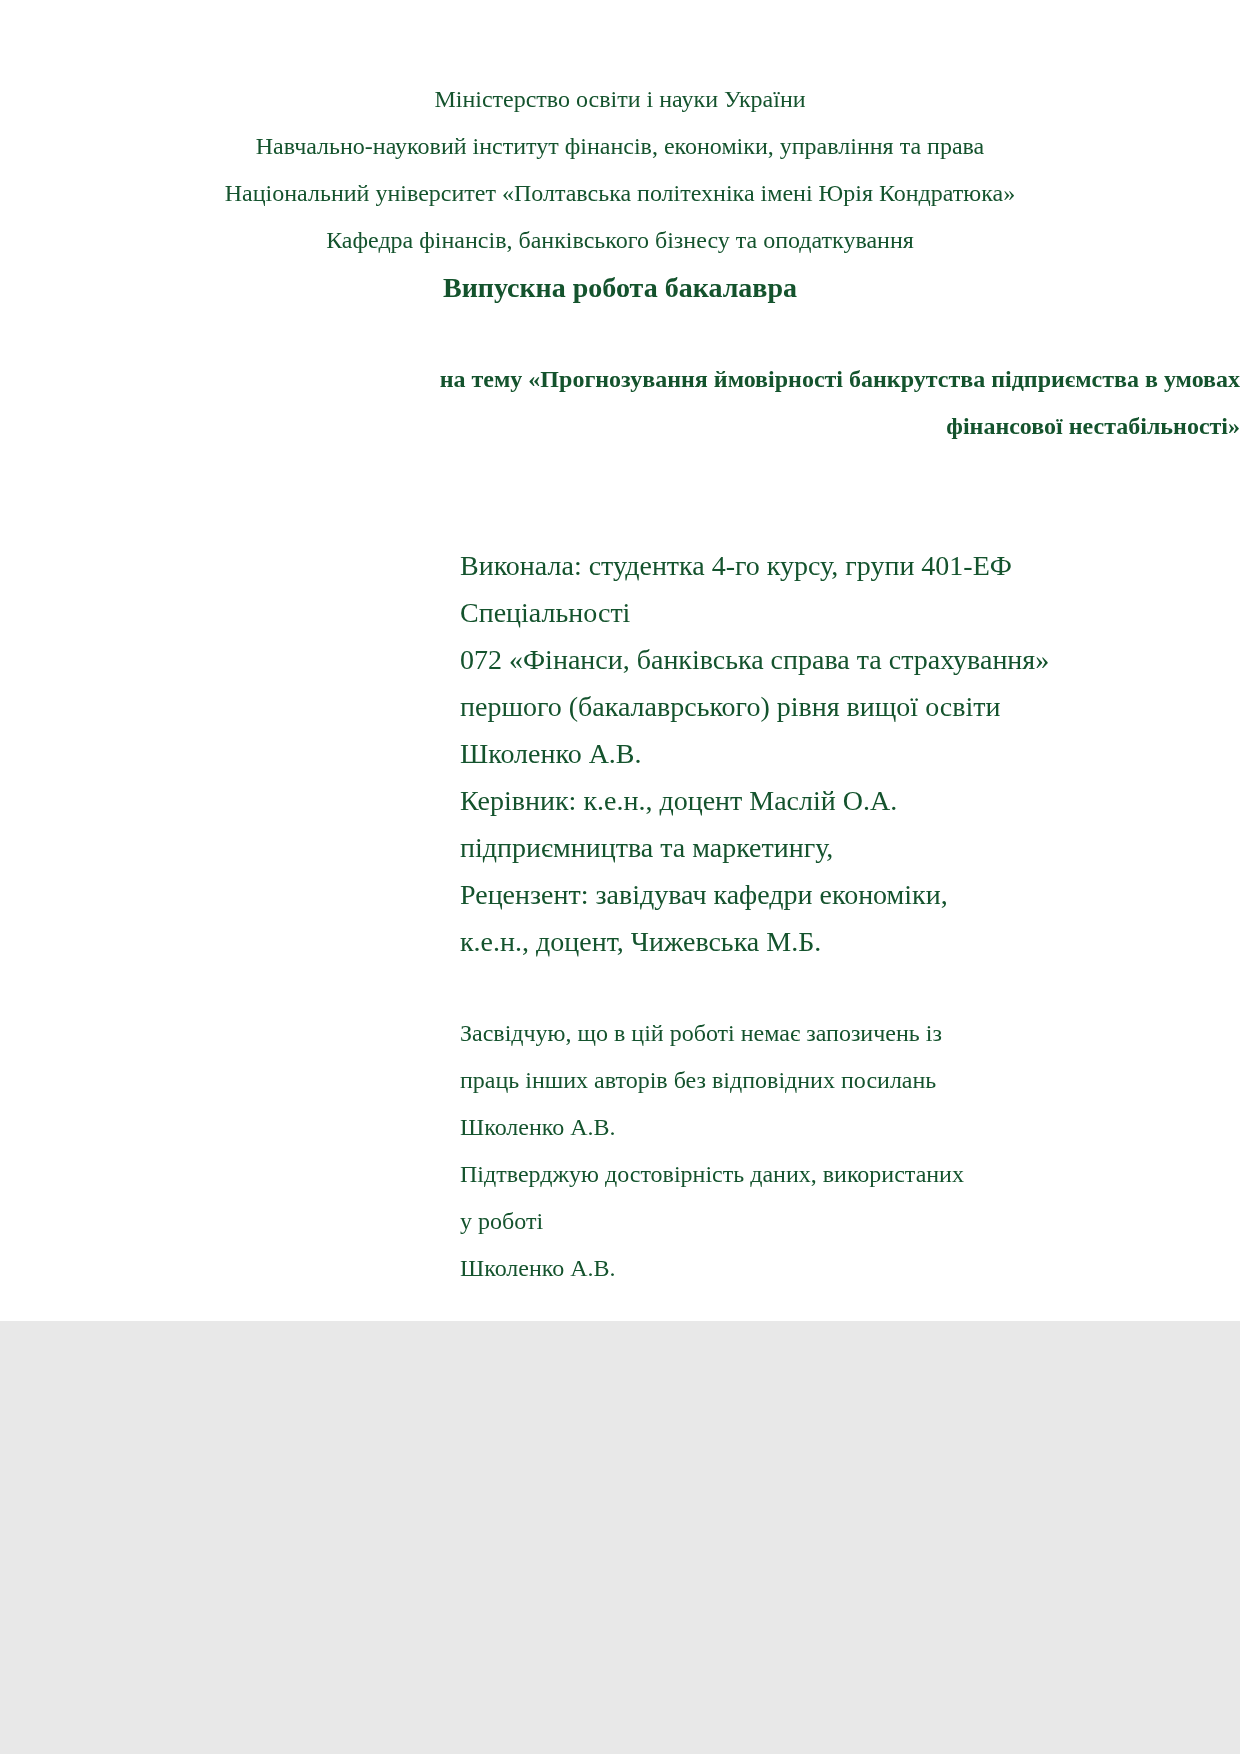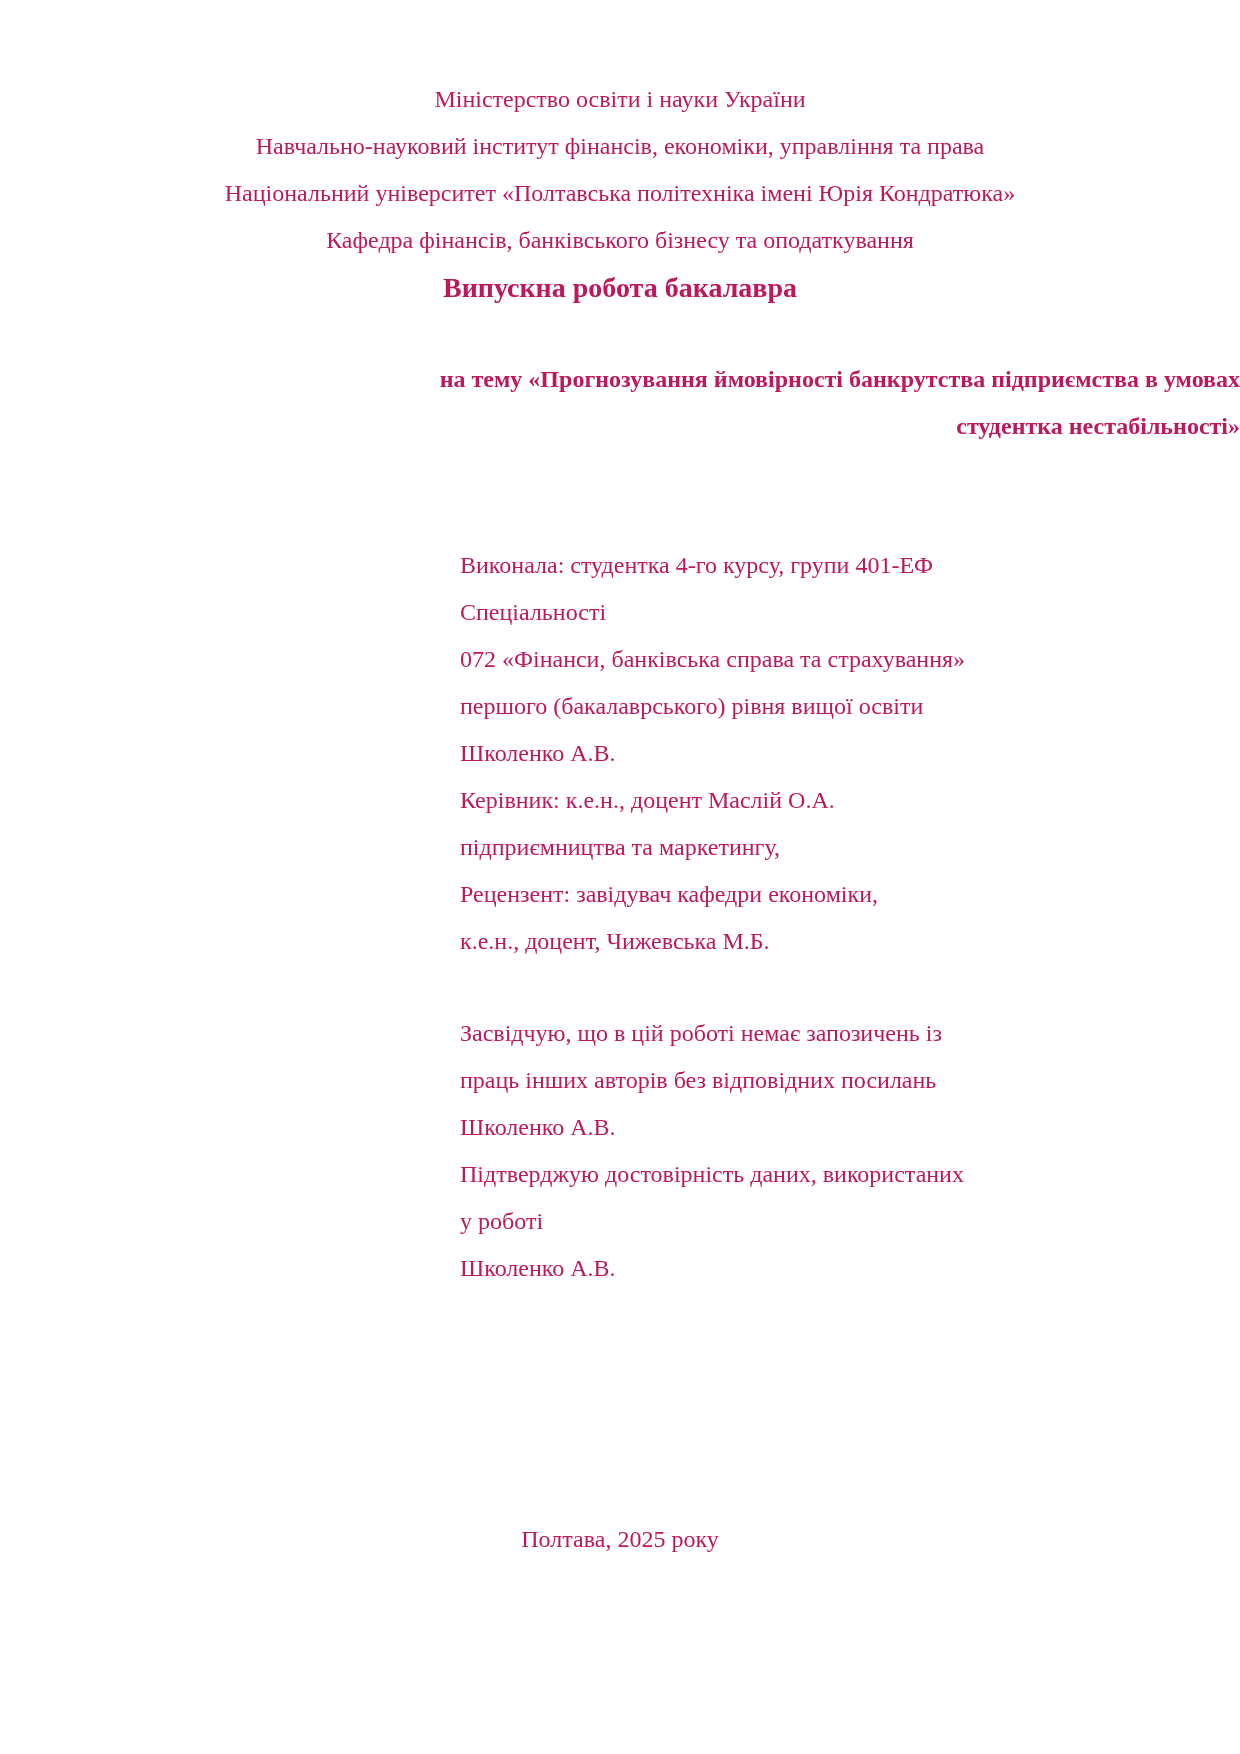--- a/index.html
+++ b/index.html
@@ -3,24 +3,24 @@
 <meta charset="utf-8">
 <style>
   html, body {
     margin: 0;
     padding: 0;
     background: #e8e8e8;
   }
   .page {
     position: relative;
     width: 1240px;
-    height: 1754px;
+    height: 1321px;
     margin: 0 auto;
     background: #ffffff;
-    color: #be185d;
+    color: #14532d;
     font-family: "Liberation Serif", "DejaVu Serif", serif;
     overflow: hidden;
   }
   .header-block {
     padding-top: 76px;
     text-align: center;
     font-size: 24px;
   }
   .header-block .line {
     line-height: 47px;
@@ -36,21 +36,21 @@
     text-align: right;
     font-size: 24px;
     font-weight: bold;
   }
   .topic-block .line {
     line-height: 47px;
   }
   .details-block {
     margin-top: 92px;
     margin-left: 460px;
-    font-size: 24px;
+    font-size: 28px;
   }
   .details-block .line,
   .declaration-block .line {
     line-height: 47px;
   }
   .declaration-block {
     margin-top: 45px;
     margin-left: 460px;
     font-size: 24px;
   }
@@ -73,21 +73,21 @@
     <div class="line">Міністерство освіти і науки України</div>
     <div class="line">Навчально-науковий інститут фінансів, економіки, управління та права</div>
     <div class="line">Національний університет «Полтавська політехніка імені Юрія Кондратюка»</div>
     <div class="line">Кафедра фінансів, банківського бізнесу та оподаткування</div>
   </div>
 
   <div class="thesis-title">Випускна робота бакалавра</div>
 
   <div class="topic-block">
     <div class="line">на тему «Прогнозування ймовірності банкрутства підприємства в умовах</div>
-    <div class="line">студентка нестабільності»</div>
+    <div class="line">фінансової нестабільності»</div>
   </div>
 
   <div class="details-block">
     <div class="line">Виконала: студентка 4-го курсу, групи 401-ЕФ</div>
     <div class="line">Спеціальності</div>
     <div class="line">072 «Фінанси, банківська справа та страхування»</div>
     <div class="line">першого (бакалаврського) рівня вищої освіти</div>
     <div class="line">Школенко А.В.</div>
     <div class="line">Керівник: к.е.н., доцент Маслій О.А.</div>
     <div class="line">підприємництва та маркетингу,</div>

